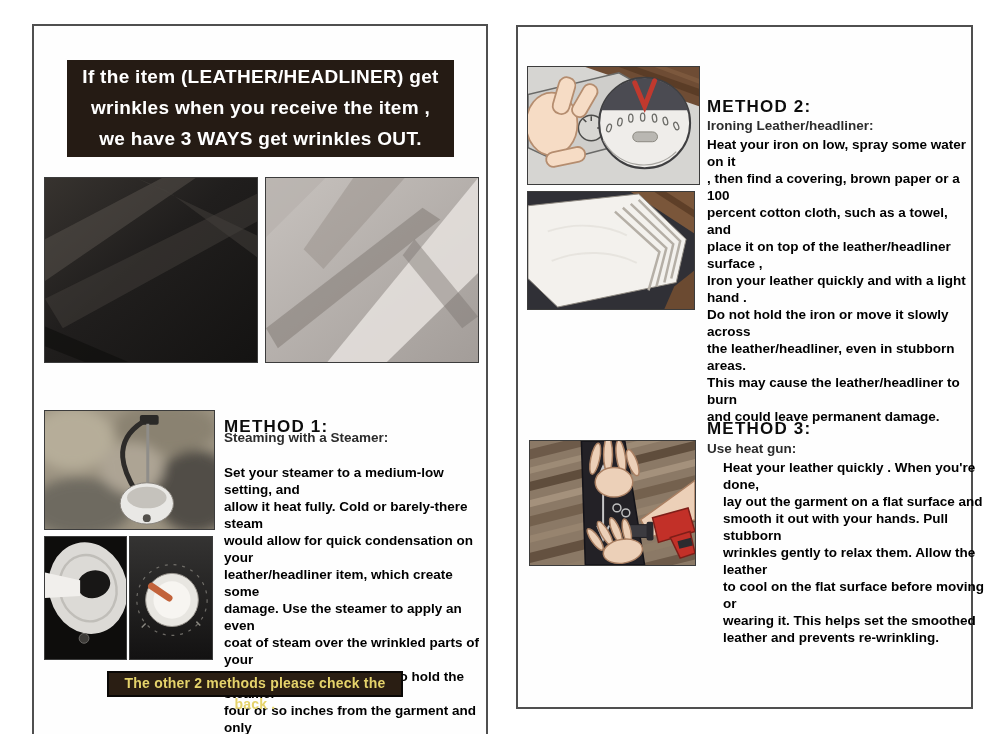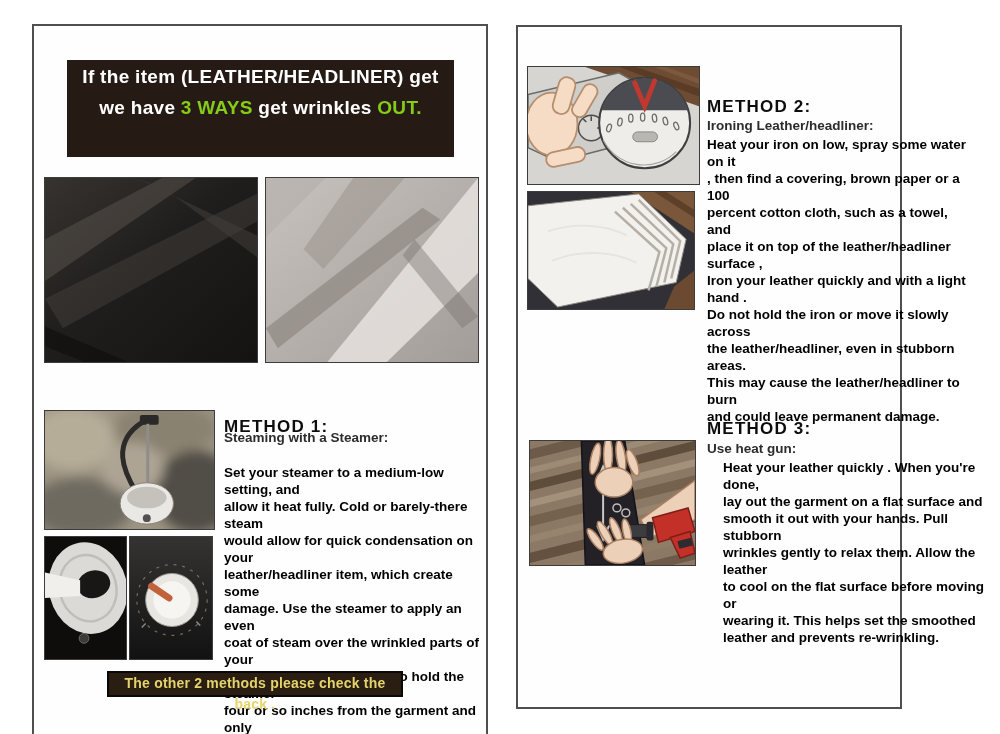--- a/index.html
+++ b/index.html
@@ -1,40 +1,41 @@
 <!DOCTYPE html>
 <html><head>
 <meta charset="utf-8">
 <style>
   html,body{margin:0;padding:0;background:#ffffff;}
   .page{position:relative;width:1000px;height:734px;background:#ffffff;font-family:"Liberation Sans",sans-serif;overflow:hidden;}
   .panel{position:absolute;background:#fefefe;border:2px solid #4f4f4f;box-sizing:border-box;}
   .panel-left{left:32px;top:24px;width:456px;height:729px;}
-  .panel-right{left:516px;top:25px;width:386px;height:684px;padding-left:48px;}
+  .panel-right{left:516px;top:25px;width:457px;height:684px;padding-left:48px;}
   .abs{position:absolute;font-weight:bold;}
   .top-banner{left:33px;top:34px;width:387px;height:97px;background:#251b14;color:#ffffff;
     font-weight:bold;font-size:19px;line-height:31px;text-align:center;box-sizing:border-box;padding-top:1px;letter-spacing:.3px;}
-  .hl{color:#84cc16;}
+  .hl{color:#ffffff;}
   .figure{position:absolute;border:1px solid #3c3c3c;box-sizing:border-box;overflow:hidden;background:#ddd;}
   .figure svg{display:block;width:100%;height:100%;}
   .method-heading{font-weight:bold;font-size:17px;letter-spacing:1.2px;color:#0d0d0d;}
   .sub-heading{font-size:13.5px;color:#2c2c2c;}
   .body-text{font-size:13.5px;line-height:17px;color:#000000;white-space:pre-line;}
   .footer-banner{left:73px;top:645px;width:296px;height:26px;background:#2a1e13;border:2px solid #0a0806;
     box-sizing:border-box;color:#e5d36b;font-size:14px;text-align:center;line-height:21px;letter-spacing:.2px;}
 </style>
 </head>
 <body>
 
 <div class="page">
 
   <section class="panel panel-left">
 
     <div class="abs top-banner">
       <div>If the item (LEATHER/HEADLINER) get</div>
+      <div>wrinkles when you receive the item ,</div>
       <div><span>we have </span><span class="hl">3 WAYS</span><span> get wrinkles </span><span class="hl">OUT.</span></div>
     </div>
 
     <div class="figure" style="left:10px;top:151px;width:214px;height:186px;">
       <svg viewBox="0 0 214 186" preserveAspectRatio="none">
         <defs>
           <linearGradient id="lg1" x1="0" y1="0" x2="1" y2="1">
             <stop offset="0" stop-color="#37332f"></stop>
               <stop offset="0.45" stop-color="#201e1d"></stop>
               <stop offset="1" stop-color="#141312"></stop>

